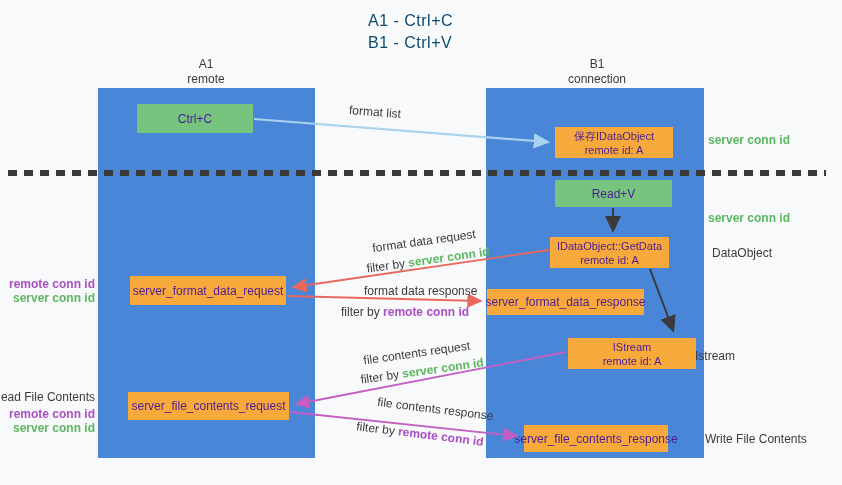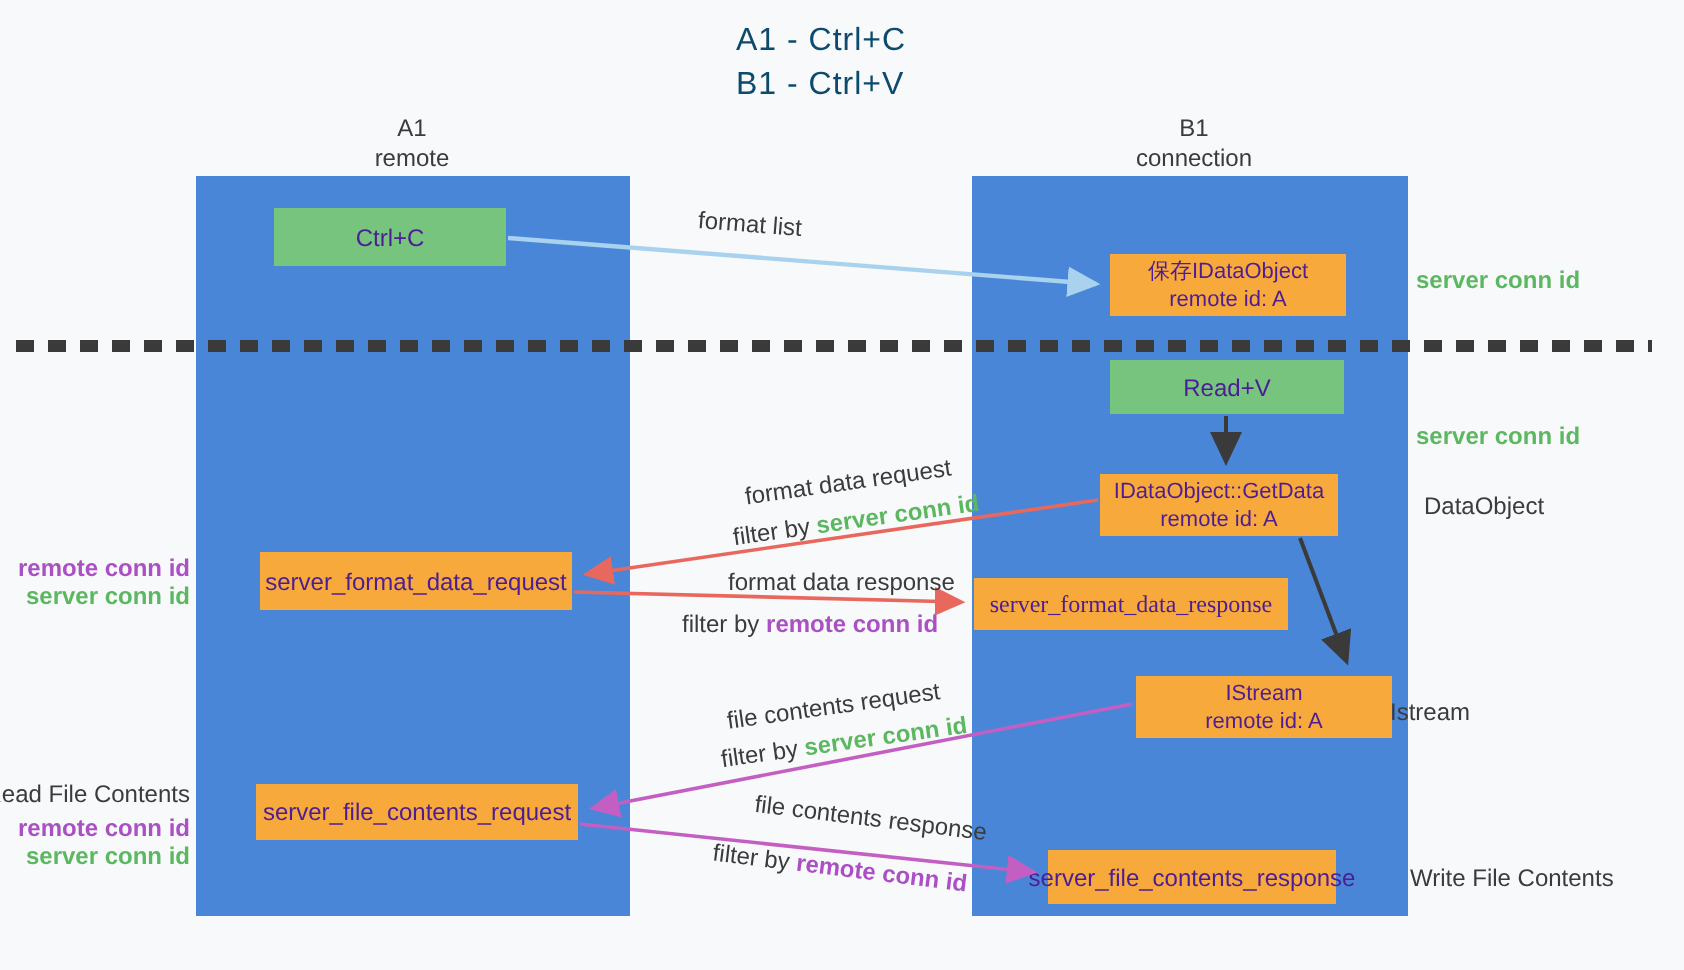--- a/index.html
+++ b/index.html
@@ -91,21 +91,21 @@
 
   <div class="box orange" style="left:550px;top:237px;width:119px;height:31px;">
     <div class="l2">IDataObject::GetData</div>
     <div class="l2">remote id: A</div>
   </div>
 
   <div class="box orange" style="left:130px;top:276px;width:156px;height:29px;">
     <div>server_format_data_request</div>
   </div>
 
-  <div class="box orange" style="left:487px;top:289px;width:157px;height:26px;font-family:Liberation Serif, serif;">
+  <div class="box orange" style="left:487px;top:289px;width:157px;height:26px;">
     <div>server_format_data_response</div>
   </div>
 
   <div class="box orange" style="left:568px;top:338px;width:128px;height:31px;">
     <div class="l2">IStream</div>
     <div class="l2">remote id: A</div>
   </div>
 
   <div class="box orange" style="left:128px;top:392px;width:161px;height:28px;">
     <div>server_file_contents_request</div>

